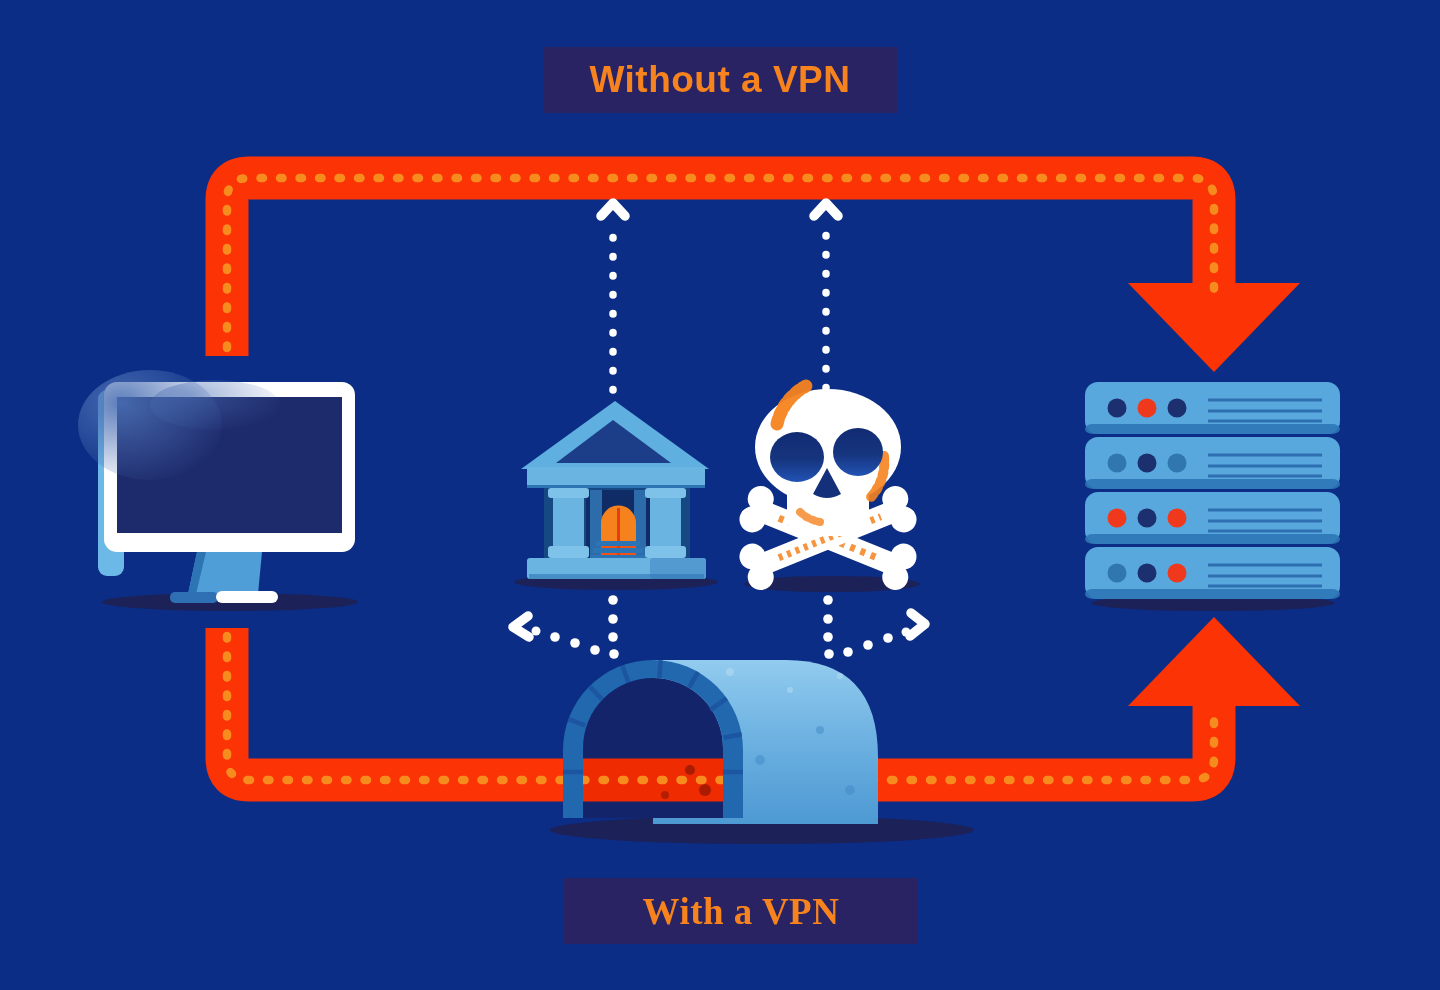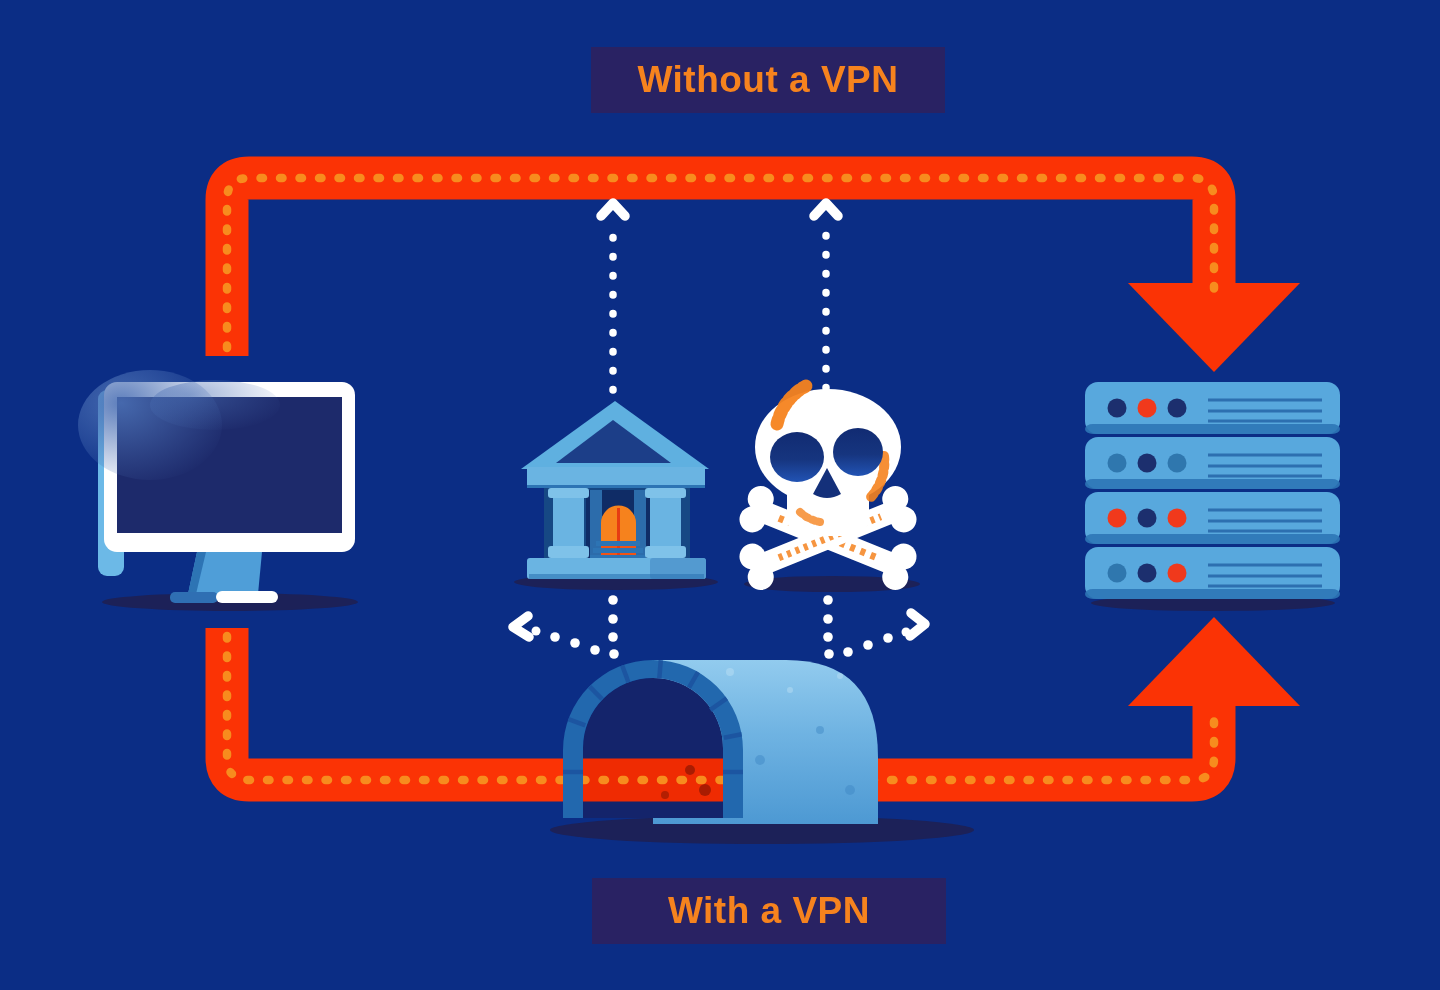--- a/index.html
+++ b/index.html
@@ -10,24 +10,24 @@
     overflow:hidden;
     font-family:"Liberation Sans", sans-serif;
   }
   .stage svg{position:absolute;left:0;top:0;}
   .banner{
     position:absolute;
     width:354px;height:66px;
     background:#292263;
     color:#f6831e;
     display:flex;align-items:center;justify-content:center;
-    font-weight:700;font-size:37px;letter-spacing:.5px;margin-left:48px;
+    font-weight:700;font-size:37px;letter-spacing:.5px;
   }
   .banner.top{left:543px;top:47px;}
-  .banner.bottom{left:544px;top:878px;}
+  .banner.bottom{left:564px;top:878px;font-family:Liberation Serif, serif;}
 </style>
 </head>
 <body>
 
 <div class="stage">
 
 <svg width="1440" height="990" viewBox="0 0 1440 990">
   <defs>
     <linearGradient id="gradTunnel" x1="0" y1="0" x2="0" y2="1">
       <stop offset="0" stop-color="#92cbee"></stop>

